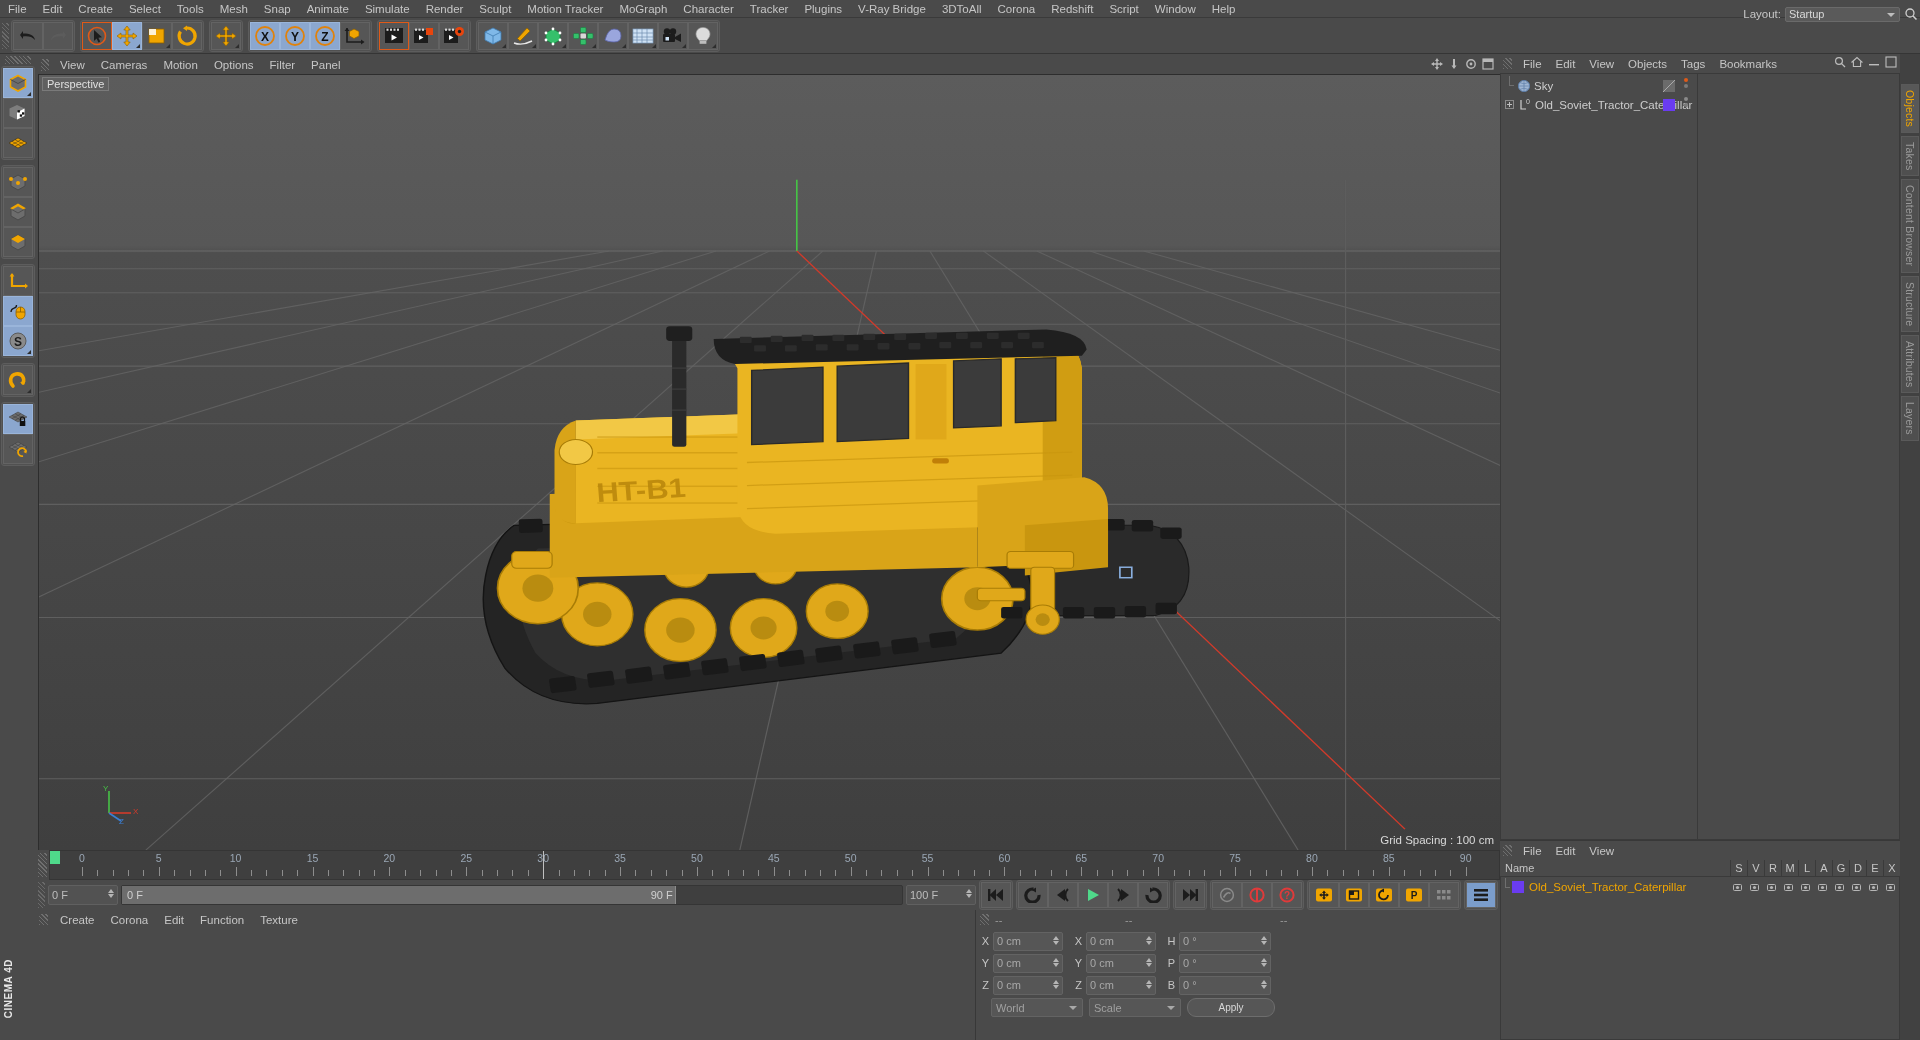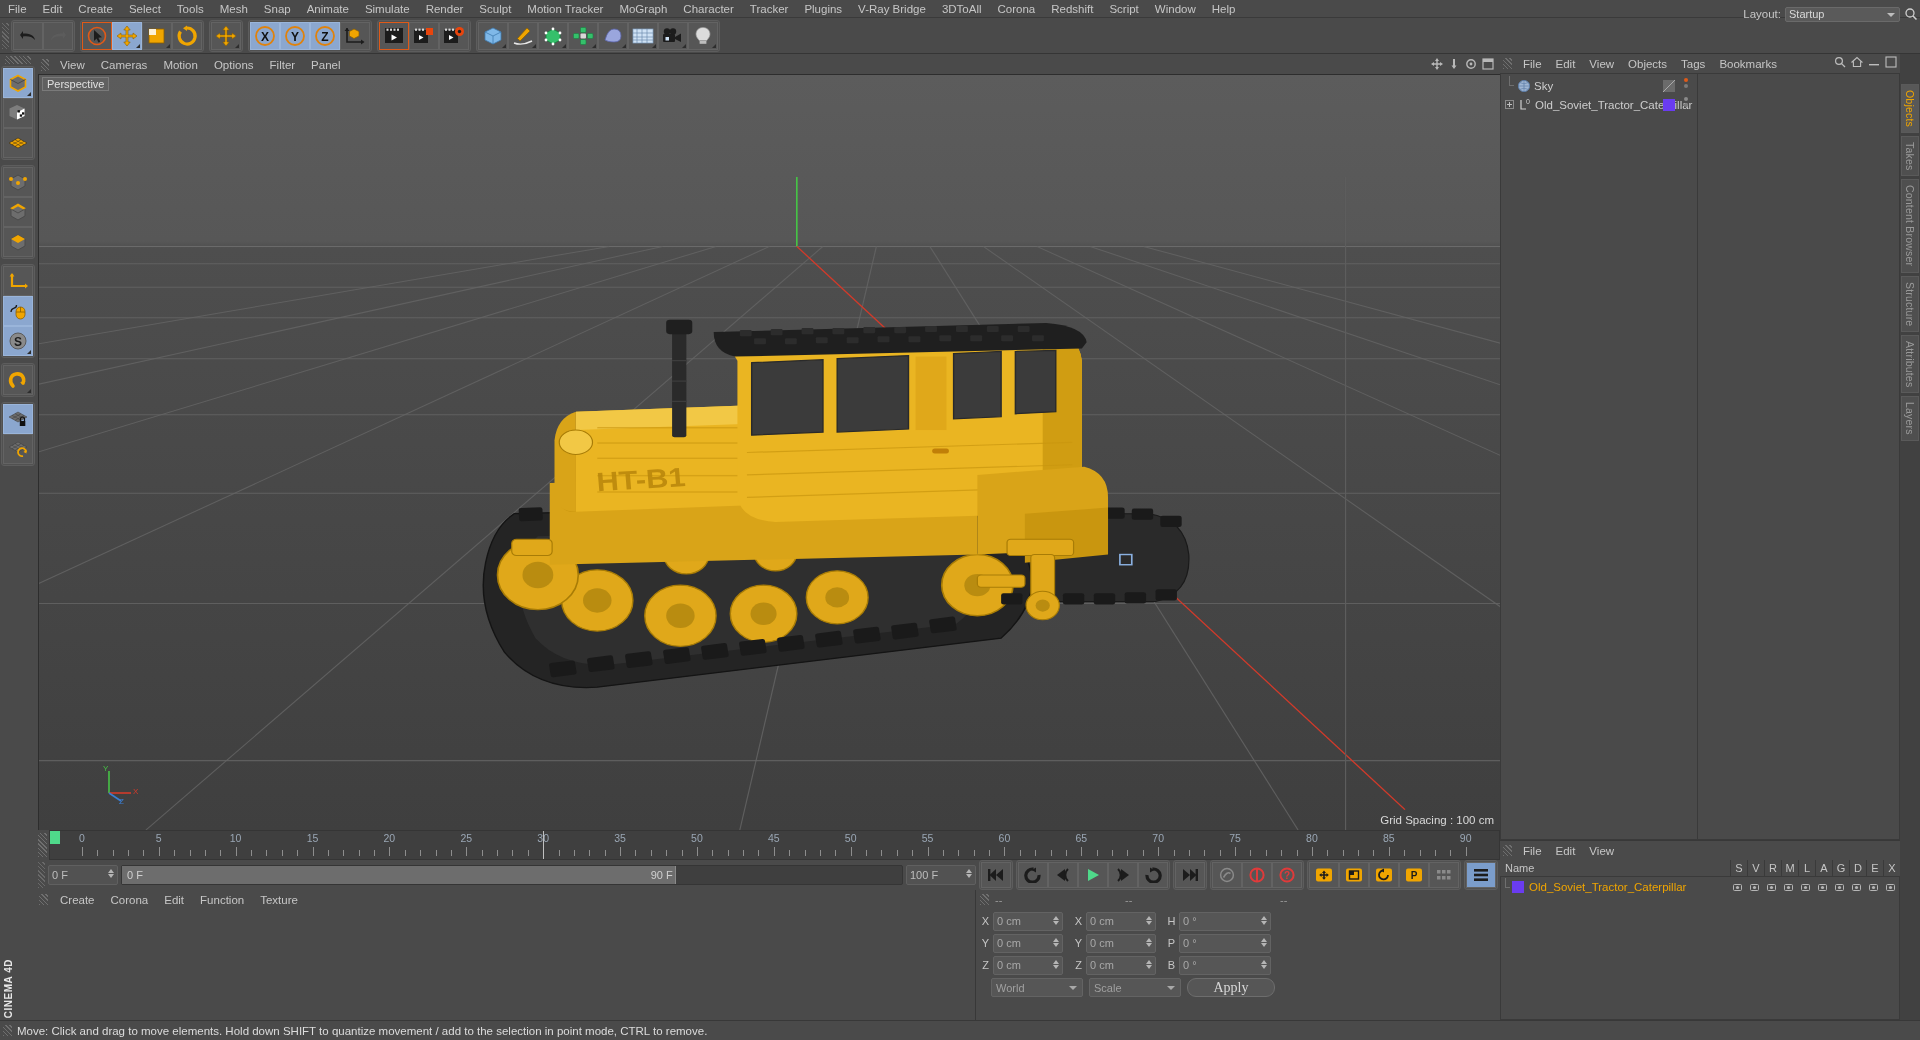--- a/index.html
+++ b/index.html
@@ -125,21 +125,21 @@
   .crow{display:flex;align-items:center;gap:2px;height:20px;margin-bottom:2px;}
   .clab{width:11px;text-align:center;font-size:11px;color:#c6c6c6;}
   .cfield{width:70px;height:19px;background:#565656;border:1px solid #636363;border-radius:2px;
      display:flex;align-items:center;padding:0 3px;font-size:11px;color:#a8a8a8;position:relative;}
   .crow2{display:flex;align-items:center;gap:6px;margin-top:3px;padding-left:11px;}
   .csel{width:92px;height:19px;background:#565656;border:1px solid #636363;border-radius:2px;
      display:flex;align-items:center;padding:0 4px;font-size:11px;color:#a0a0a0;position:relative;}
   .csel .arw{position:absolute;right:5px;top:7px;width:0;height:0;
       border-left:4px solid transparent;border-right:4px solid transparent;border-top:4px solid #a8a8a8;}
   .applybtn{width:88px;height:19px;background:#565656;border:1px solid #6d6d6d;border-radius:9px;
-     display:flex;align-items:center;justify-content:center;font-size:14px;color:#d8d8d8;font-family:Liberation Serif, serif;}
+     display:flex;align-items:center;justify-content:center;font-size:10px;color:#d8d8d8;}
 
   
   .rightcol{width:400px;flex:0 0 auto;display:flex;flex-direction:column;background:#4a4a4a;}
   .objman{flex:0 0 auto;height:786px;display:flex;flex-direction:column;}
   .omhdr{height:19px;display:flex;align-items:center;background:#4a4a4a;position:relative;}
   .omhdr .pg{width:9px;height:11px;background-image:repeating-linear-gradient(45deg,#6f6f6f 0 1px,transparent 1px 3px);margin:0 4px 0 3px;}
   .omhdr .mi{padding:0 7px;font-size:11.5px;color:#c6c6c6;}
   .omtools{position:absolute;right:3px;top:2px;display:flex;gap:5px;align-items:center;}
   .omtree{flex:1 1 auto;background:#4a4a4a;border:1px solid #3a3a3a;display:flex;}
   .omleft{width:197px;flex:0 0 auto;border-right:1px solid #3a3a3a;padding-top:2px;}
@@ -1364,17 +1364,13 @@
     <div class="rtabs" id="rtabs">
         <div class="rtab act">Objects</div>
         <div class="rtab">Takes</div>
         <div class="rtab">Content Browser</div>
         <div class="rtab">Structure</div>
         <div class="rtab">Attributes</div>
         <div class="rtab">Layers</div>
       </div>
   </div>
 
-  <div class="statusbar">
-    <div class="sg"></div>
-    <div class="txt">Move: Click and drag to move elements. Hold down SHIFT to quantize movement / add to the selection in point mode, CTRL to remove.</div>
-  </div>
 </div>
 
 </body></html>

